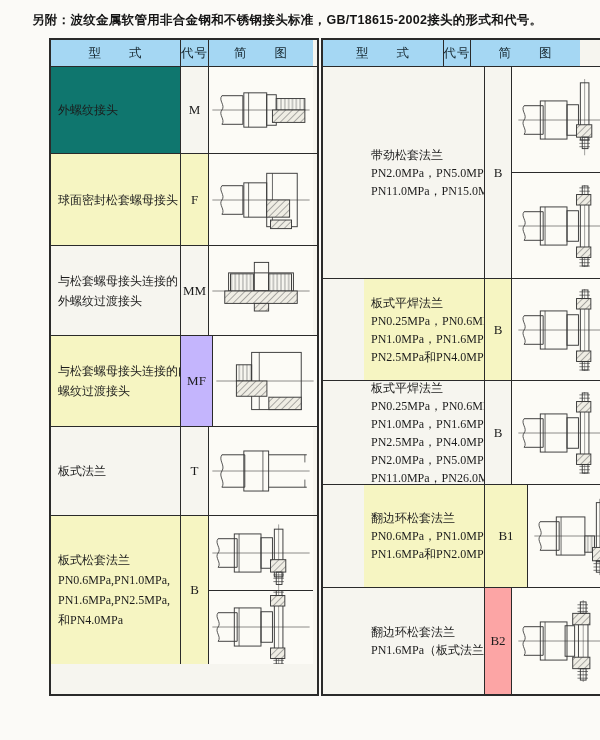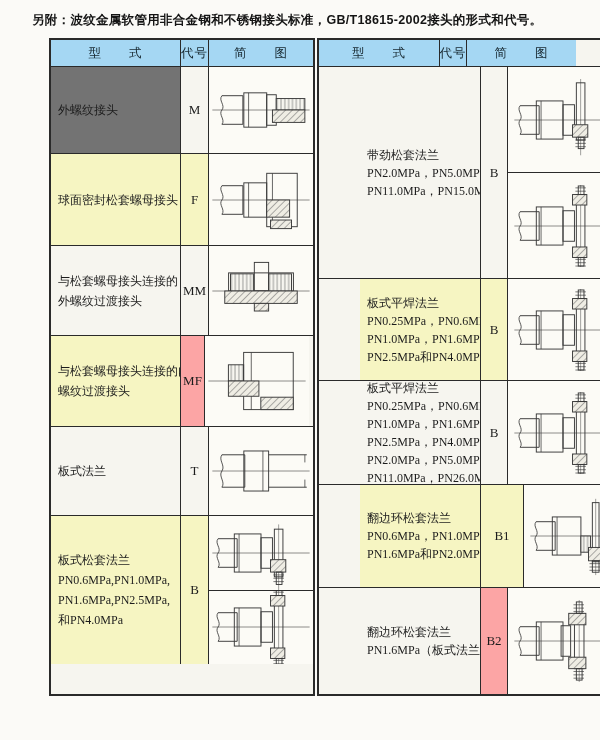--- a/index.html
+++ b/index.html
@@ -55,21 +55,21 @@
 <div class="title">另附：波纹金属软管用非合金钢和不锈钢接头标准，GB/T18615-2002接头的形式和代号。</div>
 
 <div class="tables">
   <div class="tbl lt" id="t-left">
       <div class="trow" style="height: 26px;">
         <div class="tcell hd" style="width: 129px;">型　　式</div>
         <div class="tcell hd" style="width: 28px;">代号</div>
         <div class="tcell hd" style="width: 105px;">简　　图</div>
       </div>
       <div class="trow" style="height: 87px;">
-        <div class="tcell type" style="width: 129px; background: #737373;">
+        <div class="tcell type" style="width: 129px; background: #0f766e;">
           <div class="tline">外螺纹接头</div>
         </div>
         <div class="tcell code" style="width: 28px; background: rgb(246, 245, 239);">M</div>
         <div class="tcell sketch" style="width: 105px;">
           <div class="sk">
             <svg viewBox="0 0 104 86" style="width:100px;height:82px">
               <line x1="1" y1="43" x2="103" y2="43" stroke="#3a3a3a" stroke-width="0.6"></line>
               <path d="M11,28 h22 v30 h-22" fill="none" stroke="#3a3a3a" stroke-width="1"></path>
               <path d="M11,28 c-4,5 4,10 0,15 c-4,5 4,10 0,15" fill="none" stroke="#3a3a3a" stroke-width="0.9"></path>
               <rect x="34" y="25" width="24" height="36" fill="none" stroke="#3a3a3a" stroke-width="1"></rect>
@@ -120,21 +120,21 @@
               <rect x="45" y="56" width="15" height="8" fill="url(#hx)" stroke="#3a3a3a" stroke-width="1"></rect>
             </svg>
           </div>
         </div>
       </div>
       <div class="trow" style="height: 91px;">
         <div class="tcell type" style="width: 129px; background: rgb(246, 245, 194);">
           <div class="tline">与松套螺母接头连接的内</div>
           <div class="tline">螺纹过渡接头</div>
         </div>
-        <div class="tcell code" style="width: 24px; background: #fca5a5;">MF</div>
+        <div class="tcell code" style="width: 32px; background: #c4b5fd;">MF</div>
         <div class="tcell sketch" style="width: 105px;">
           <div class="sk">
             <svg viewBox="0 0 104 86" style="width:100px;height:82px">
               <line x1="1" y1="43" x2="103" y2="43" stroke="#3a3a3a" stroke-width="0.6"></line>
               <rect x="22" y="26" width="16" height="17" fill="url(#th)" stroke="#3a3a3a" stroke-width="1"></rect>
               <rect x="38" y="13" width="52" height="60" fill="none" stroke="#3a3a3a" stroke-width="1"></rect>
               <line x1="46" y1="13" x2="46" y2="73" stroke="#3a3a3a" stroke-width="0.8"></line>
               <rect x="22" y="43" width="32" height="16" fill="url(#hx)" stroke="#3a3a3a" stroke-width="1"></rect>
               <rect x="56" y="60" width="34" height="13" fill="url(#hx)" stroke="#3a3a3a" stroke-width="1"></rect>
             </svg>

